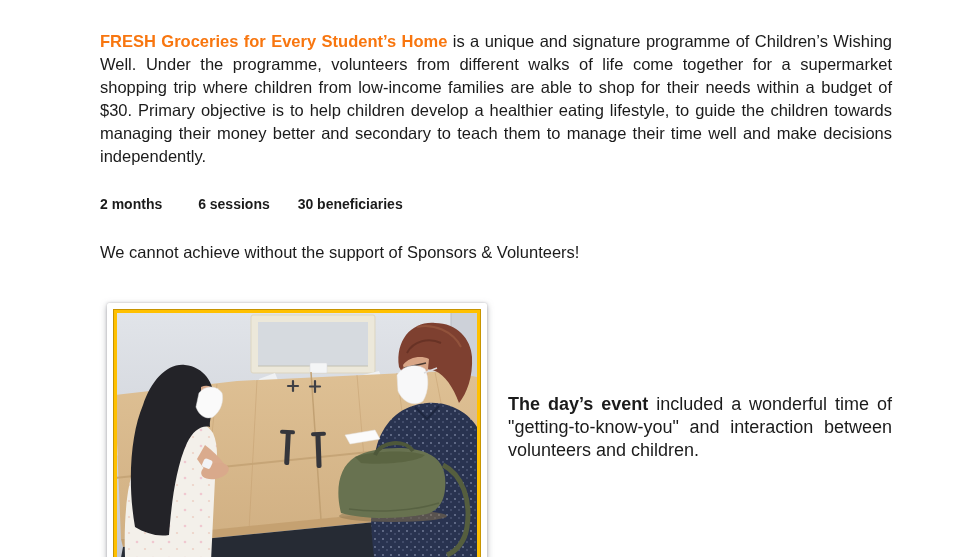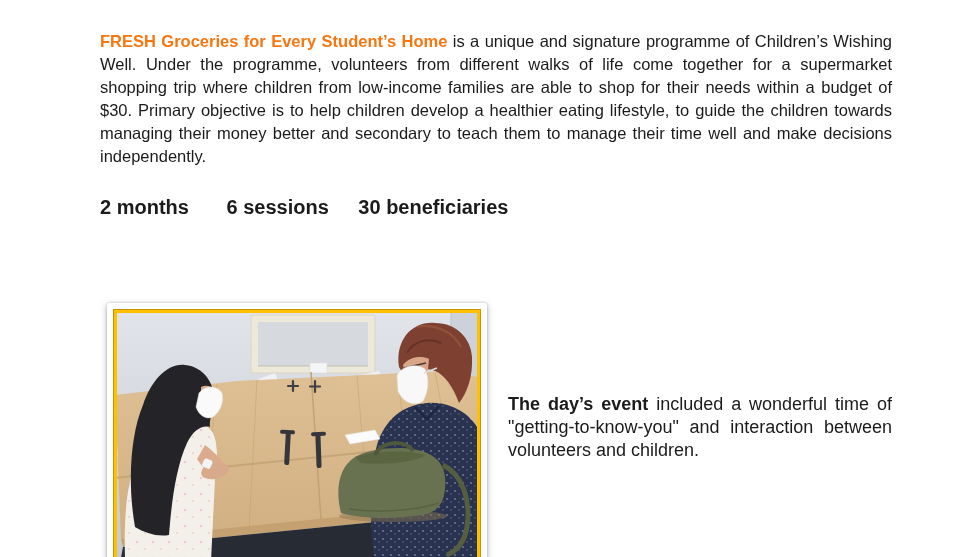--- a/index.html
+++ b/index.html
@@ -10,21 +10,21 @@
   .page{position:relative;width:768px;height:557px;background:#ffffff;}
 
   .intro{
     position:absolute;left:100px;top:30px;width:792px;margin:0;
     font-size:16.5px;line-height:23px;text-align:justify;
   }
   .intro .hl{color:#F8760F;font-weight:bold;}
 
   .stats{
     position:absolute;left:100px;top:196px;margin:0;
-    font-size:20px;font-weight:bold;white-space:nowrap;
+    font-size:14px;font-weight:bold;white-space:nowrap;
   }
   .stats .stat{display:inline-block;}
   .stats .stat.gap1{margin-right:32px;}
   .stats .stat.gap2{margin-right:24px;}
 
   .support{
     position:absolute;left:100px;top:241px;margin:0;
     font-size:16.5px;line-height:23px;
   }
 
@@ -53,20 +53,21 @@
 <div class="page">
 
   <p class="intro"><span class="hl">FRESH Groceries for Every Student’s Home</span><span>  is a unique and signature programme of Children’s Wishing Well. Under the programme, volunteers from different walks of life come together for a supermarket shopping trip where children from low-income families are able to shop for their needs within a budget of $30.  Primary objective is to help children develop a healthier eating lifestyle, to guide the children towards managing their money better and secondary to teach them to manage their time well and make decisions independently.</span></p>
 
   <p class="stats">
     <span class="stat gap1">2 months</span>
     <span class="stat gap2">6 sessions</span>
     <span class="stat">30 beneficiaries</span>
   </p>
 
+  <p class="support">We cannot achieve without the support of Sponsors &amp; Volunteers!</p>
 
   <div class="photo-frame">
     <div class="photo" title="Two people wearing face masks seated across a wooden table in a meeting room">
       <svg width="360" height="266" viewBox="0 0 360 266" preserveAspectRatio="none">
         <defs>
           <linearGradient id="wallGrad" x1="0" y1="0" x2="0" y2="1">
             <stop offset="0" stop-color="#E1E4E9"></stop>
             <stop offset="1" stop-color="#C3C7CF"></stop>
           </linearGradient>
           <linearGradient id="wood" x1="0" y1="0" x2="0" y2="1">

